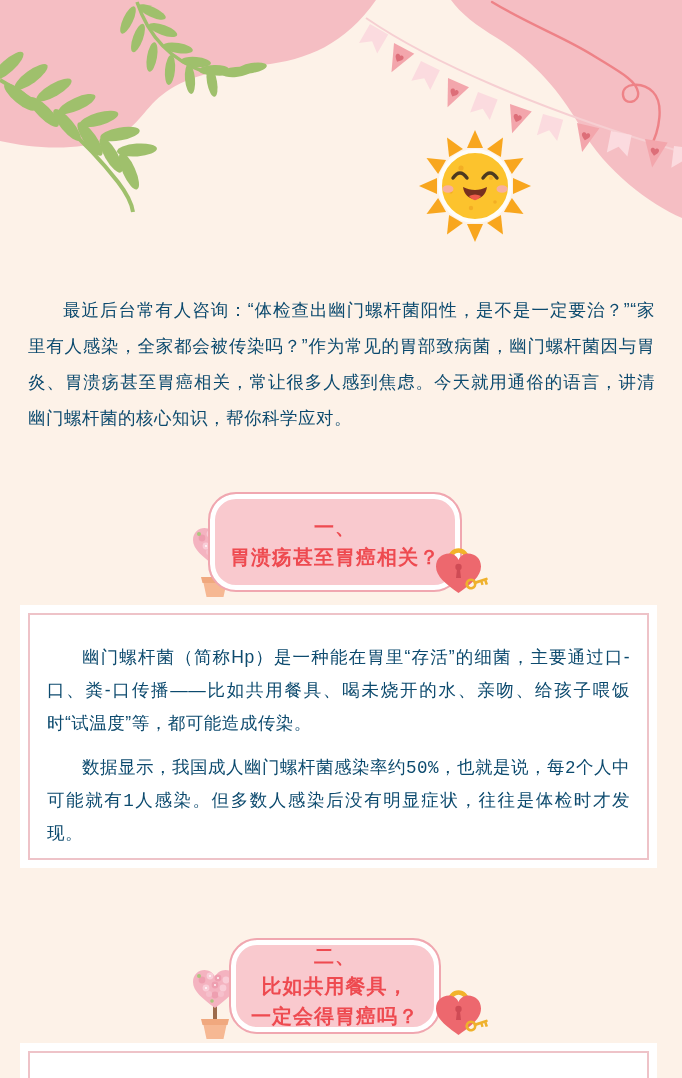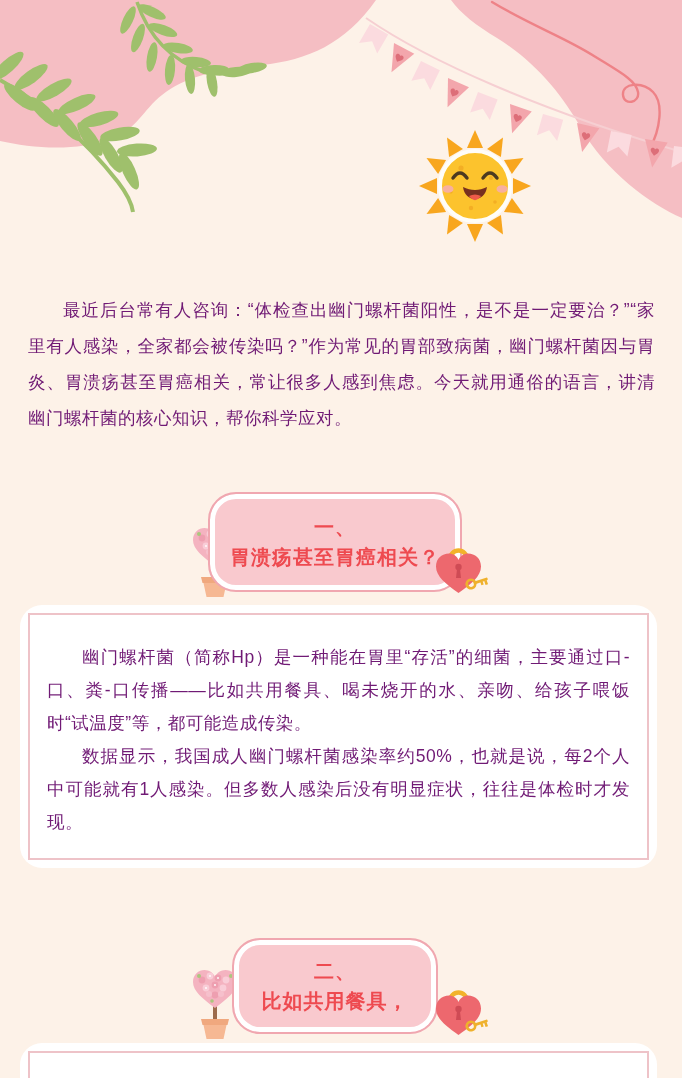--- a/index.html
+++ b/index.html
@@ -10,21 +10,21 @@
     background:#fdf2e8;
     overflow:hidden;
     font-family:"Liberation Sans","DejaVu Sans",sans-serif;
   }
   .header-art{position:absolute;top:0;left:0;display:block;}
   .flow{position:relative;z-index:1;padding-top:292px;}
   .body-text{
     margin:0;
     font-size:17.5px;
     line-height:36px;
-    color:#701a75;
+    color:#0c4a6e;
     text-align:justify;
     text-indent:2em;
     letter-spacing:0.5px;
   }
   .intro{margin:0 27px 0 28px;}
   .section-header{
     position:relative;
     height:100px;
     margin-top:56px;
     display:flex;
@@ -54,30 +54,29 @@
   }
   .deco{position:absolute;}
   .deco-left{left:188px;bottom:-6px;width:54px;height:72px;}
   .deco-right{right:192px;bottom:-4px;width:60px;height:50px;}
   .content-box{
     box-sizing:border-box;
     margin:13px 25px 0 20px;
     background:#ffffff;
     padding:8px;
     height:263px;
-    border-radius:22px;
   }
   .content-box .box-frame{
     box-sizing:border-box;
     height:100%;
     border:2px solid #eec3c8;
     padding:26px 17px 0 17px;
   }
   .content-box .body-text{line-height:33px;}
-  .content-box .body-text + .body-text{margin-top:0;}
+  .content-box .body-text + .body-text{margin-top:12px;font-family:Liberation Mono, monospace;}
   .content-box.box2{margin-top:9px;height:160px;}
   .sprite{position:absolute;width:0;height:0;overflow:hidden;}
 </style>
 </head>
 <body>
 
 <svg class="sprite" xmlns="http://www.w3.org/2000/svg" aria-hidden="true">
   <defs>
     <symbol id="sym-topiary" viewBox="0 0 54 72">
       <rect x="25" y="34" width="4" height="18" rx="1.5" fill="#9c6b4c"></rect>
@@ -248,20 +247,21 @@
       </div>
     </div>
 
     <div class="section-header sh2">
       <svg class="deco deco-left" viewBox="0 0 54 72">
           <use href="#sym-topiary"></use>
         </svg>
       <div class="title-card">
         <span>二、</span>
         <span>比如共用餐具，</span>
+        <span>一定会得胃癌吗？</span>
       </div>
       <svg class="deco deco-right" viewBox="0 0 60 50">
           <use href="#sym-heartlock"></use>
         </svg>
     </div>
 
     <div class="content-box box2">
       <div class="box-frame"></div>
     </div>
 

